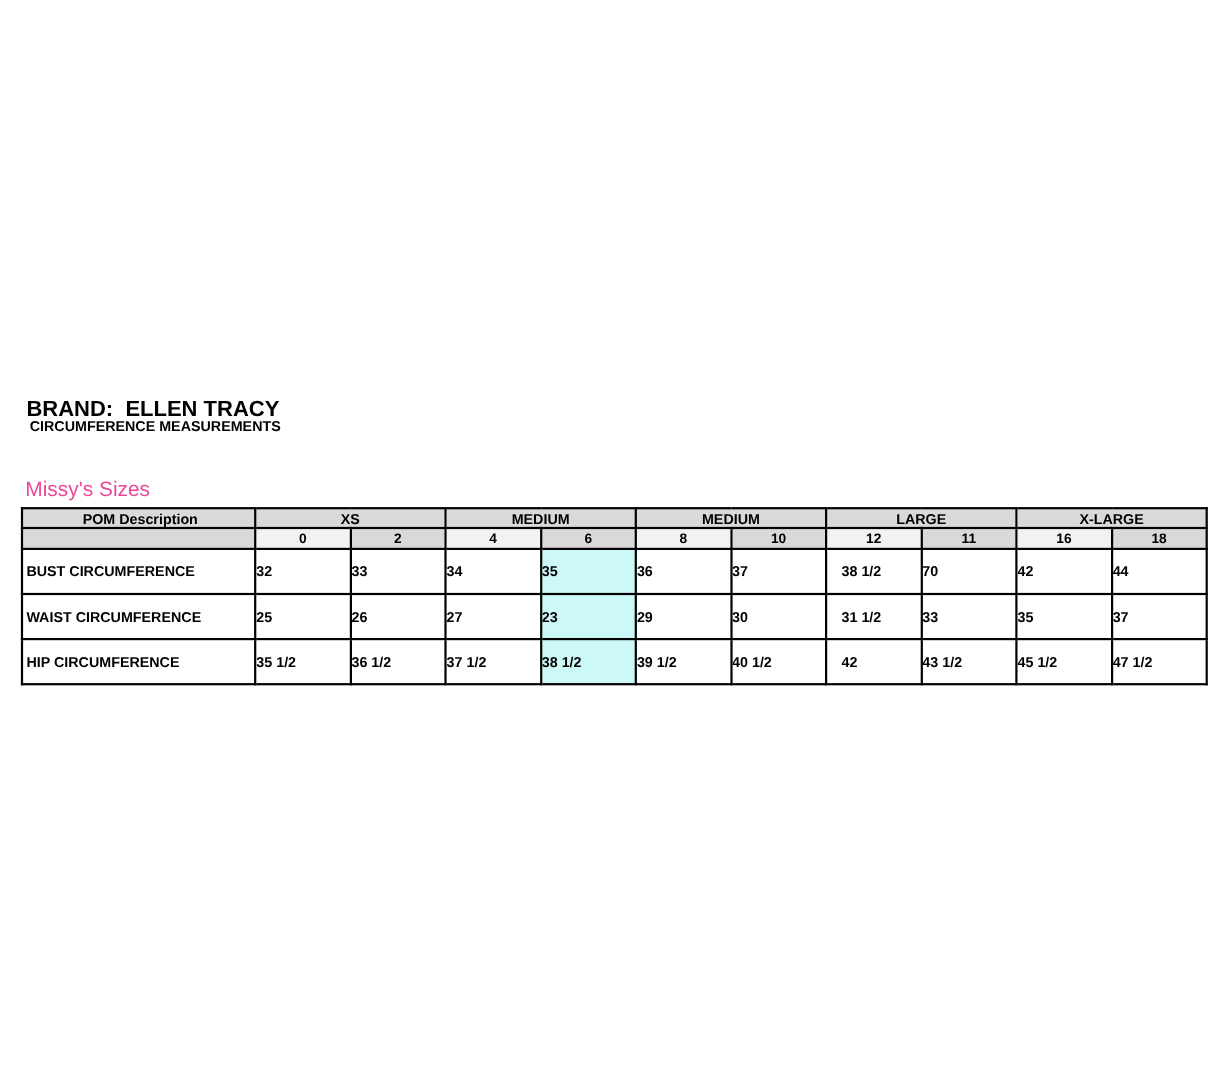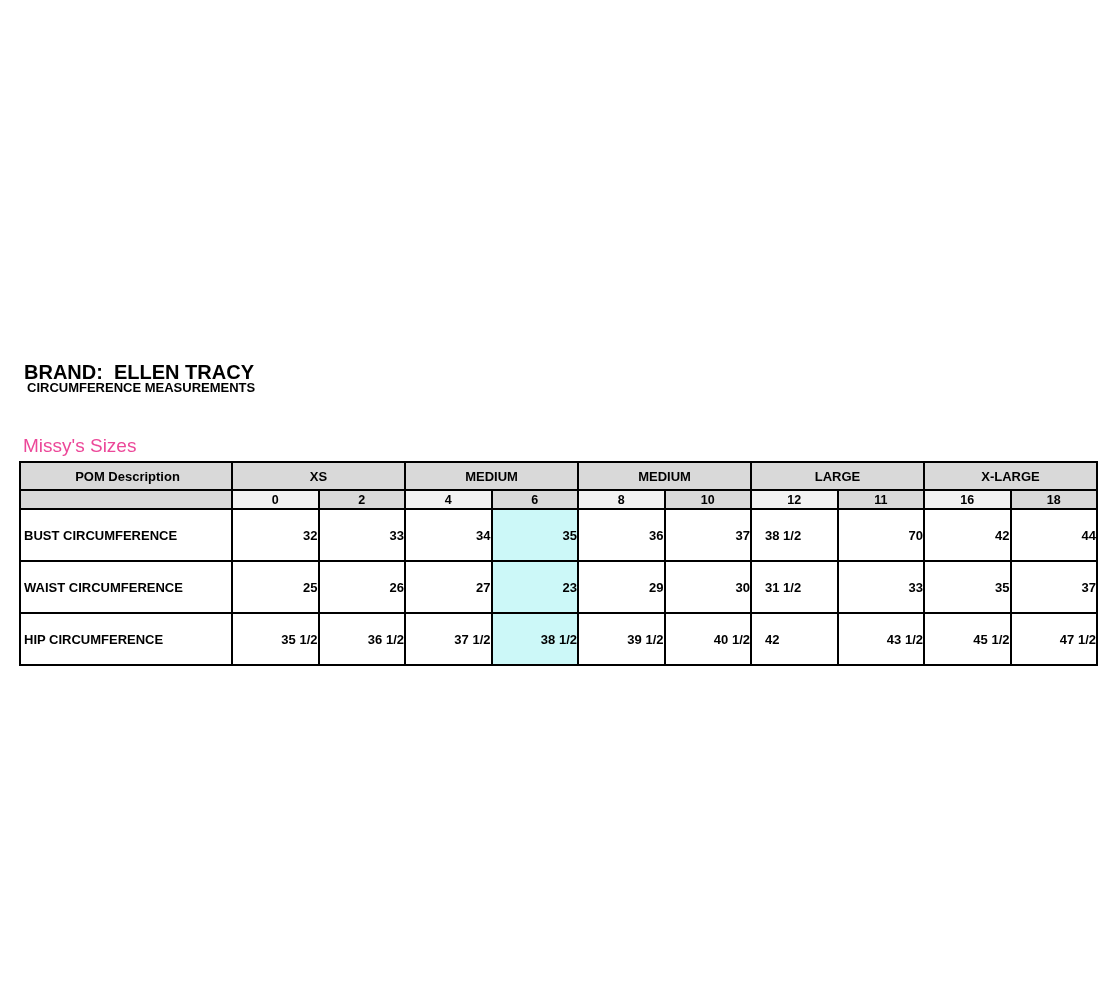--- a/index.html
+++ b/index.html
@@ -49,23 +49,23 @@
   }
   col.c-label { width: 212px; }
   col.c-size  { width: 86.5px; }
   th, td {
     border: 2px solid #000000;
     padding: 0;
     font-weight: bold;
     vertical-align: middle;
     overflow: hidden;
   }
-  tr.groups { height: 28px; padding-left: 19px; }
+  tr.groups { height: 18px; padding-left: 19px; }
   tr.nums   { height: 19px; }
-  tbody tr  { height: 52px; }
+  tbody tr  { height: 41px; }
   tr.groups th {
     background: #d9d9d9;
     font-size: 13px;
     text-align: center;
   }
   th.corner {
     text-align: left;
     padding-left: 3px;
     font-size: 13.5px;
   }
@@ -77,21 +77,21 @@
   tr.nums th.sA { background: #f2f2f2; }
   tr.nums th.sB { background: #d9d9d9; }
   tbody th.row-label {
     background: #ffffff;
     text-align: left;
     padding-left: 3px;
     font-size: 13px;
   }
   tbody td {
     background: #ffffff;
-    text-align: right;
+    text-align: left;
     font-size: 13px;
   }
   tbody td.hl { background: #ccf8f8; }
   tbody td.left {
     text-align: left;
     padding-left: 13px;
   }
 </style>
 </head>
 <body>

